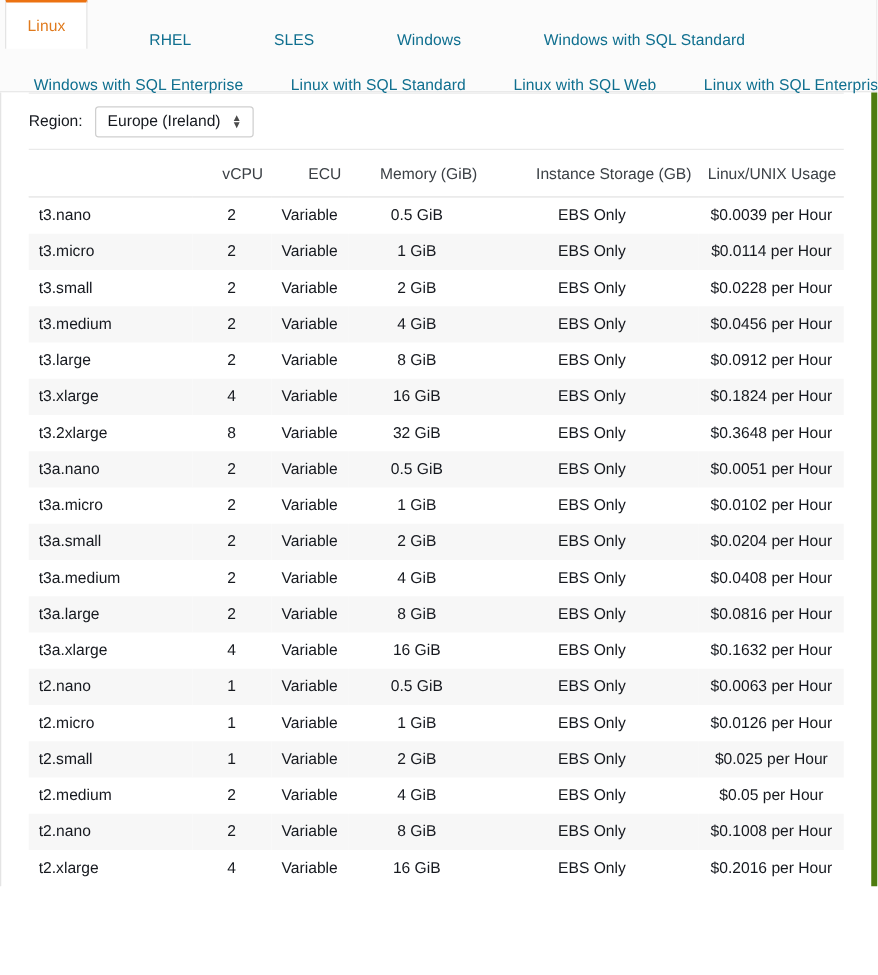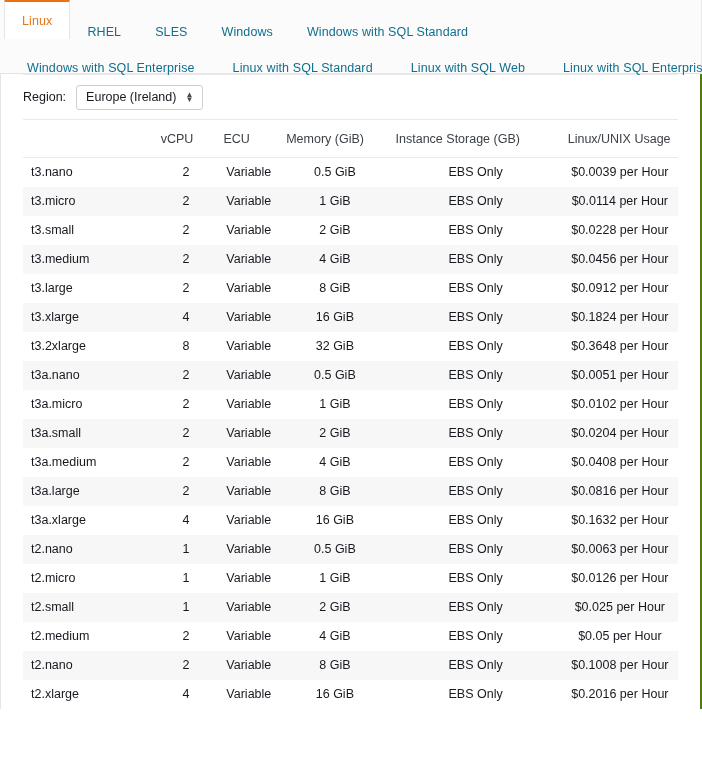--- a/index.html
+++ b/index.html
@@ -25,21 +25,21 @@
     border-right: 1px solid #e8e8e8;
     box-sizing: border-box;
     width: 702px;
   }
   .tab-row {
     display: flex;
     align-items: stretch;
     flex-wrap: nowrap;
     padding-left: 4px;
   }
-  .tab-row-1 { height: 39px; }
+  .tab-row-1 { height: 39px; gap: 32px; }
   .tab-row-2 { height: 34px; align-items: center; padding-left: 8px; }
 
   .tab {
     display: flex;
     align-items: center;
     justify-content: center;
     font-size: 12.5px;
     color: #0f6f8f;
     background: transparent;
     padding: 0 17px;
@@ -60,21 +60,21 @@
     font-weight: 400;
   }
   .tab-row-2 .tab {
     padding: 0 19px;
     height: 24px;
   }
 
   
   .panel {
     border-left: 1px solid #e4e4e4;
-    border-right: 2px solid #4d7c0f;
+    border-right: 5px solid #4d7c0f;
     box-sizing: border-box;
     width: 702px;
     background: #ffffff;
     padding-top: 0;
   }
 
   .region-block {
     margin: 0 22px;
     border-top: 1px solid #eaeaea;
     border-bottom: 1px solid #eaeaea;
@@ -119,21 +119,21 @@
   }
   table.pricing {
     width: 100%;
     border-collapse: collapse;
     font-size: 12.5px;
   }
   table.pricing thead th {
     font-weight: 400;
     color: #3c4146;
     padding: 12px 6px 11px 6px;
-    text-align: left;
+    text-align: right;
     border-bottom: 1px solid #eaeaea;
     white-space: nowrap;
   }
   table.pricing thead th.col-name {
     text-align: left;
     padding-left: 8px;
   }
   table.pricing tbody td {
     padding: 7px 6px;
     text-align: center;

